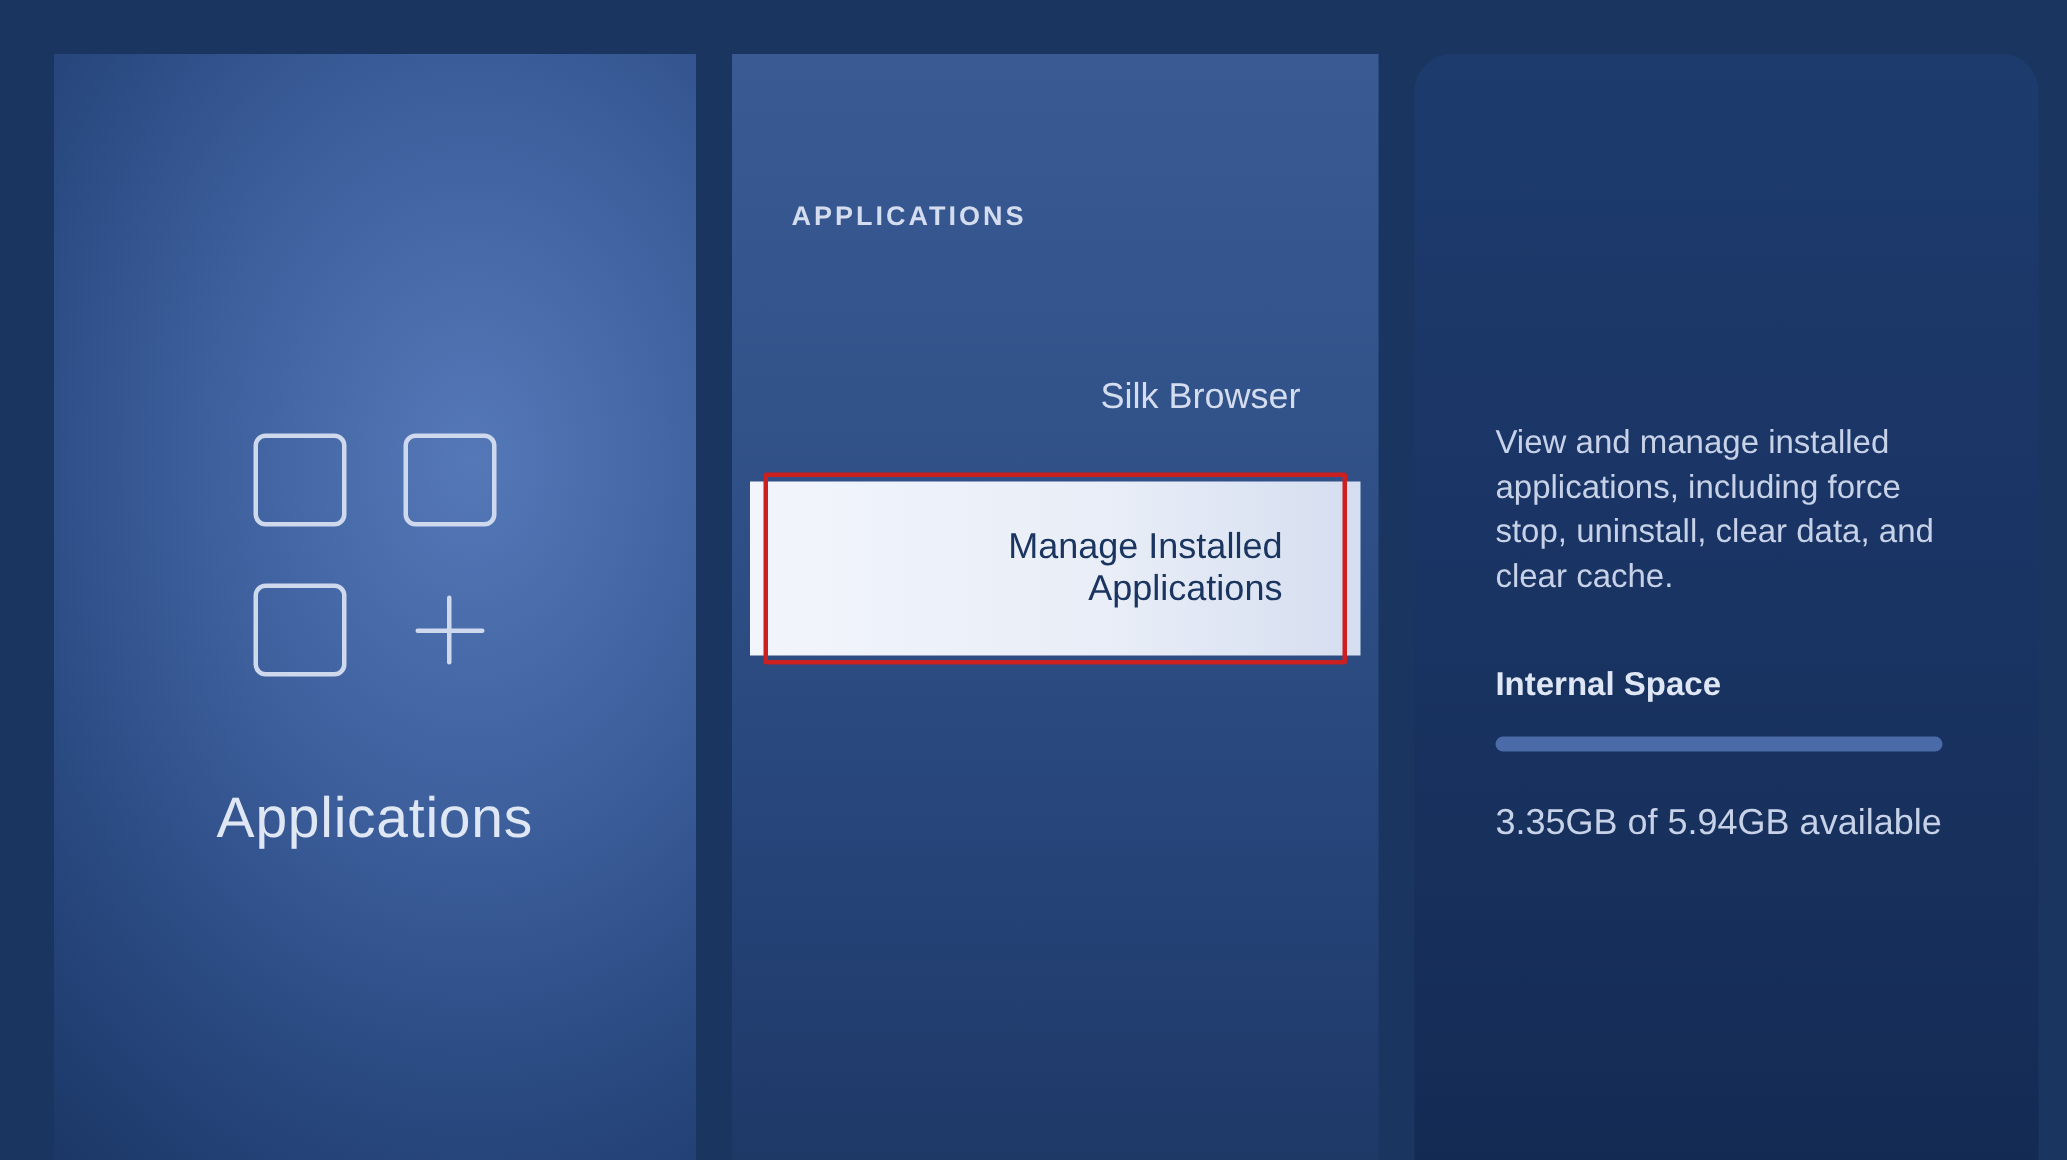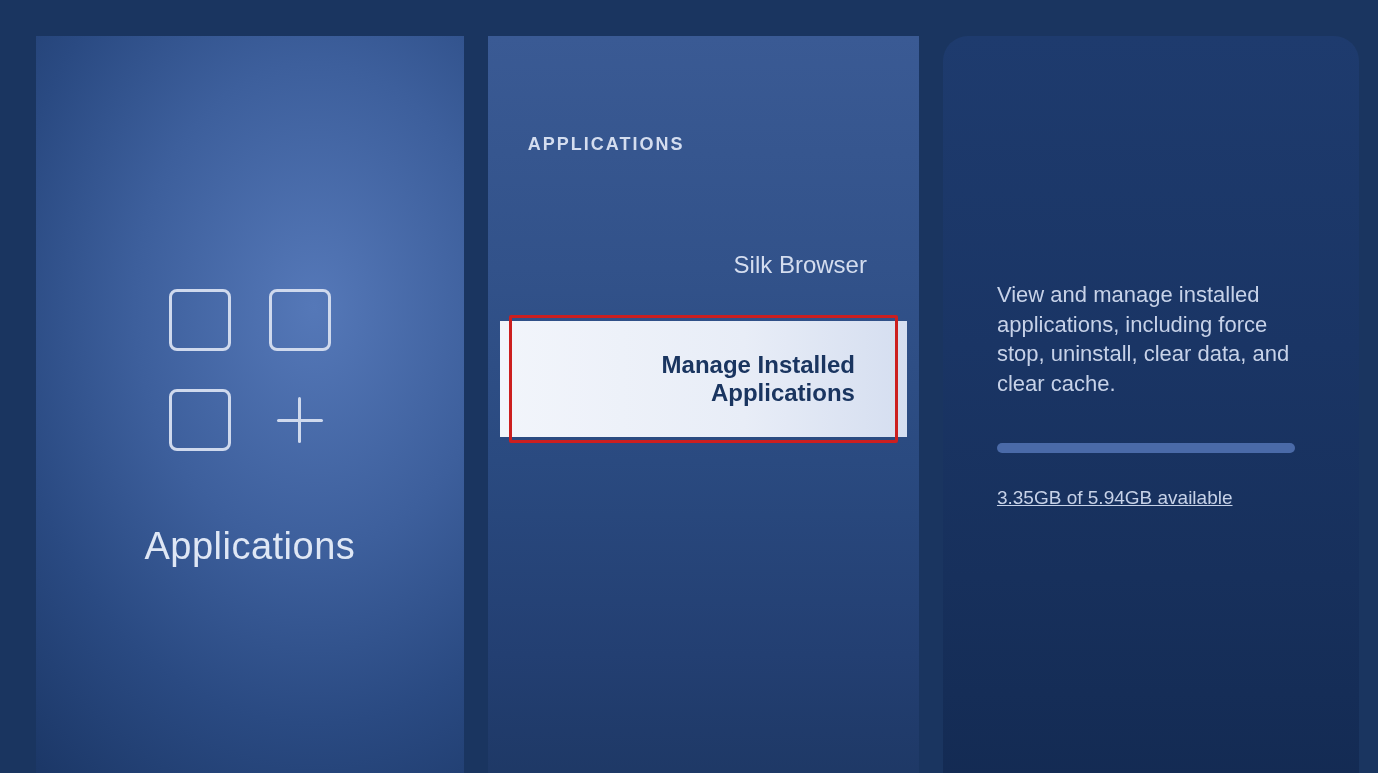--- a/index.html
+++ b/index.html
@@ -82,21 +82,21 @@
       margin-bottom: 26px;
       cursor: pointer;
       text-align: right;
     }
     .menu-item-wrapper {
       position: relative;
     }
     .menu-item.selected {
       background: linear-gradient(90deg, #f2f5fb 0%, #e8edf7 60%, #d5def0 100%);
       color: #1a3560;
-      font-weight: 700;
+      font-weight: 400;
       padding: 30px 52px;
       margin: 0;
     }
     .highlight-box {
       position: absolute;
       left: -3px;
       right: -3px;
       top: -18px;
       bottom: -18px;
       border: 3px solid #cc1f1f;
@@ -132,23 +132,22 @@
       border-radius: 5px;
       overflow: hidden;
       margin-bottom: 34px;
     }
     .progress-fill {
       height: 100%;
       background: #e8eef8;
       border-radius: 5px;
     }
     .storage-text {
-      font-size: 19px;
+      font-size: 24px;
       color: #c7d2e8;
-      text-decoration: underline;
     }
 
     
     .edge {
       width: 8px;
       height: 100%;
       background: #060a14;
     }
   </style>
 </head>
@@ -170,19 +169,20 @@
   <div class="menu-item">Silk Browser</div>
 
   <div class="menu-item-wrapper">
     <div class="menu-item selected">Manage Installed Applications</div>
     <div class="highlight-box"></div>
   </div>
 </div>
 
 <div class="right-panel">
   <div class="description">View and manage installed applications, including force stop, uninstall, clear data, and clear cache.</div>
+  <div class="storage-title">Internal Space</div>
   <div class="progress-track">
     <div class="progress-fill" style="width:43.6%"></div>
   </div>
   <div class="storage-text">3.35GB of 5.94GB available</div>
 </div>
 
 <div class="edge"></div>
 
 </body></html>

